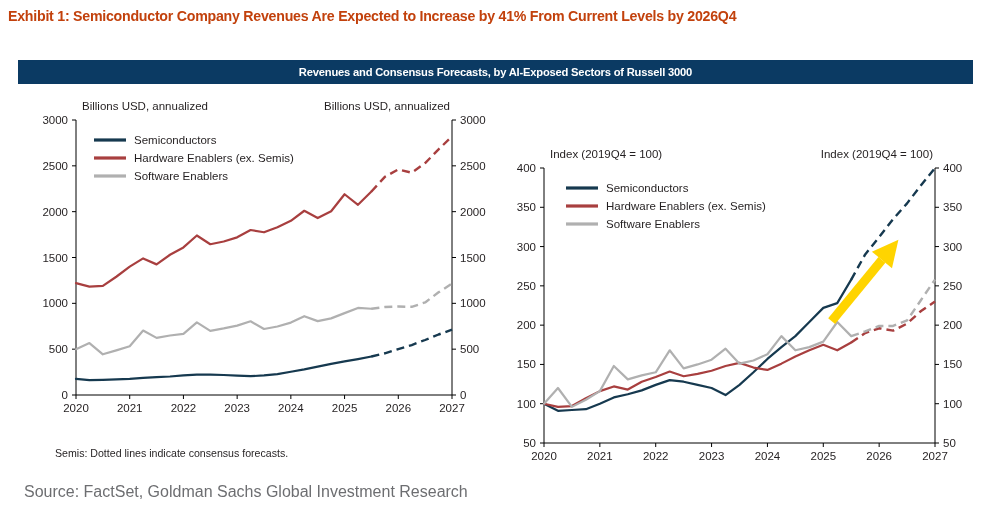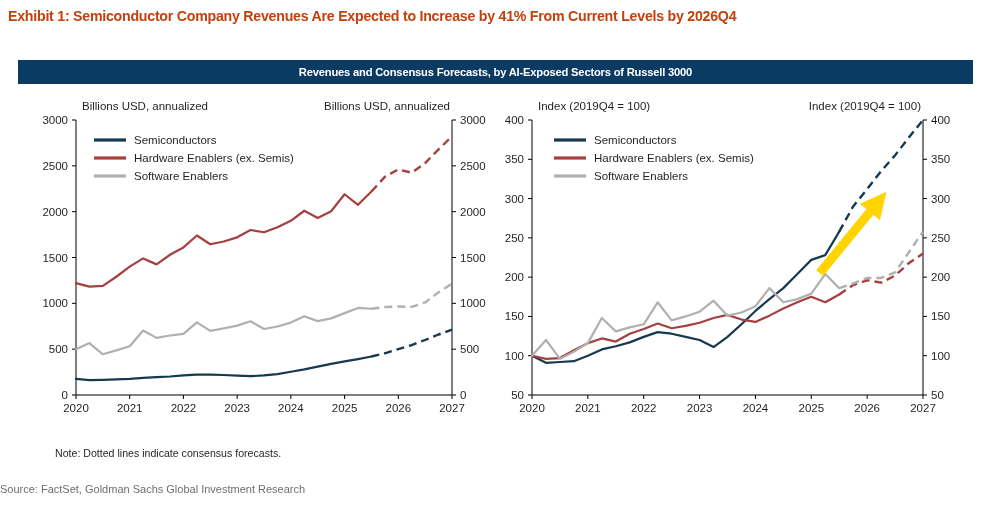--- a/index.html
+++ b/index.html
@@ -22,30 +22,30 @@
     position:absolute;left:18px;top:60px;width:955px;height:24px;
     background:#0b3a63;
     display:flex;align-items:center;justify-content:center;text-align:right;
   }
   #panel-banner span{
     color:#ffffff;font-size:11.2px;font-weight:bold;letter-spacing:-0.2px;
   }
   
   .chart-panel{position:absolute;top:92px;height:345px;}
   #chart-left{left:24px;width:480px;}
-  #chart-right{left:482px;width:495px;}
+  #chart-right{left:494px;width:495px;margin-top:48px;}
   .chart-panel svg{display:block;}
   
   #chart-note{
     position:absolute;left:55px;top:447px;
     font-size:10.6px;color:#231f20;white-space:nowrap;
   }
   #source-line{
-    position:absolute;left:0;top:483px;
-    font-size:11px;color:#6d6e71;white-space:nowrap;
+    position:absolute;left:24px;top:483px;
+    font-size:16px;color:#6d6e71;white-space:nowrap;
   }
   #watermark{
     position:absolute;right:4px;bottom:2px;
     font-size:11px;color:#f4f4f4;letter-spacing:2px;
     user-select:none;
   }
   
   text{font-family:"Liberation Sans", sans-serif;fill:#231f20;}
   .ax-label{font-size:11.5px;}
   .ax-title{font-size:11.5px;}
@@ -196,15 +196,15 @@
         <line x1="72" y1="48" x2="104" y2="48" stroke="#16394f" stroke-width="3.2"></line>
         <text x="112" y="52" class="legend-label">Semiconductors</text>
         <line x1="72" y1="66" x2="104" y2="66" stroke="#a83f3f" stroke-width="3.2"></line>
         <text x="112" y="70" class="legend-label">Hardware Enablers (ex. Semis)</text>
         <line x1="72" y1="84" x2="104" y2="84" stroke="#b0b0b0" stroke-width="3.2"></line>
         <text x="112" y="88" class="legend-label">Software Enablers</text>
       </g>
     </svg>
   </div>
 
-<div id="chart-note">Note: Dotted lines indicate consensus forecasts.</div>
+<div id="chart-note">Semis: Dotted lines indicate consensus forecasts.</div>
 <div id="source-line">Source: FactSet, Goldman Sachs Global Investment Research</div>
 <div id="watermark"></div>
 
 </body></html>

